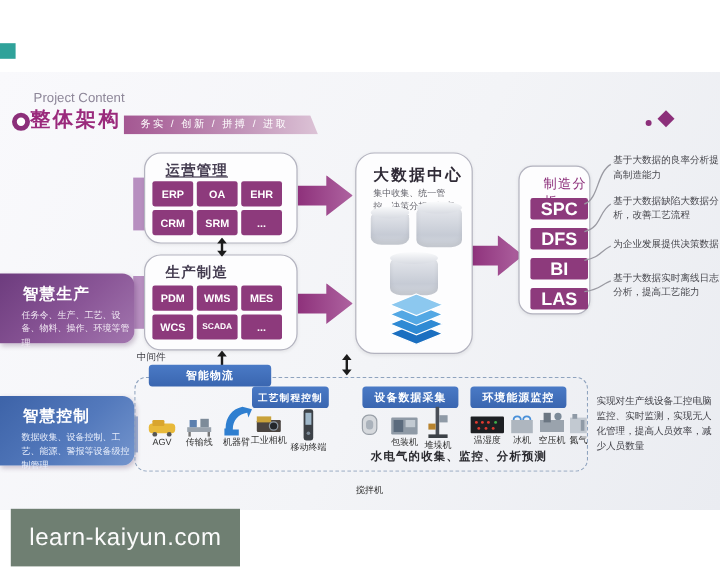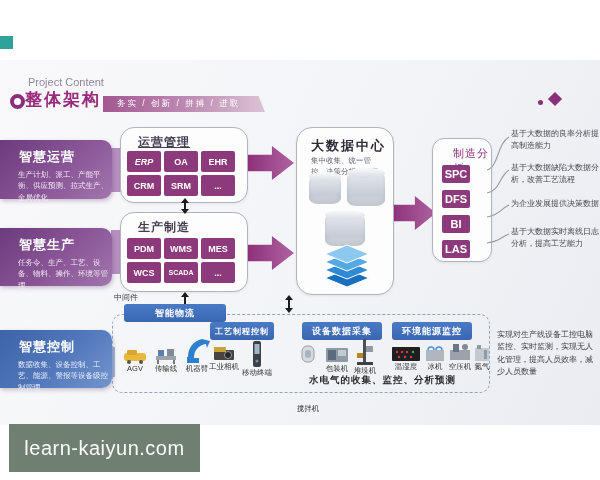--- a/index.html
+++ b/index.html
@@ -40,22 +40,22 @@
   .bd-title{left:14px;top:9px;font-size:13px;font-weight:bold;color:#2f2a36;letter-spacing:2px;}
   .bd-desc{left:14px;top:28px;width:74px;font-size:7.5px;color:#63636b;line-height:1.45;}
   .cyl{position:absolute;background:linear-gradient(180deg,#e6e8ed 0%,#c6cbd5 70%,#d3d7de 100%);border-radius:9px/6px;box-shadow:inset 0 -3px 4px rgba(0,0,0,.08);}
   .cyl::before{content:"";position:absolute;left:0;right:0;top:-4px;height:10px;border-radius:50%;
         background:linear-gradient(180deg,#fafbfc,#d8dbe2);}
   
   .bigarrow{background:linear-gradient(90deg,#8e317b,#ae63a0);
         clip-path:polygon(0 26%,52% 26%,52% 0,100% 50%,52% 100%,52% 74%,0 74%);}
   
   .an-title{font-size:11px;font-weight:normal;color:#8c2f7a;letter-spacing:1px;padding-left:12px;}
-  .an-chip{position:absolute;left:9px;width:28px;height:18px;background:#8d3a7c;color:#fff;
-        font-size:11px;font-weight:bold;display:flex;align-items:center;justify-content:center;border-radius:2px;}
+  .an-chip{position:absolute;left:9px;width:48px;height:18px;background:#8d3a7c;color:#fff;
+        font-size:15px;font-weight:bold;display:flex;align-items:center;justify-content:center;border-radius:2px;}
   .callout{position:absolute;left:511px;width:88px;font-size:8px;color:#46464c;line-height:1.45;}
   
   .dashed-box{left:112px;top:314px;width:378px;height:79px;border:1.5px dashed #8fa3be;border-radius:10px;box-sizing:border-box;}
   .bbar{position:absolute;height:18px;background:linear-gradient(180deg,#4a7ac6,#3a66b0);border-radius:3px;
         color:#fff;font-size:9px;font-weight:bold;letter-spacing:1px;display:flex;align-items:center;justify-content:center;}
   .bitem{position:absolute;display:flex;flex-direction:column;align-items:center;font-size:7.5px;color:#333;}
   .bitem .ic{display:flex;align-items:flex-end;justify-content:center;}
   .bfooter{left:280px;top:374px;width:205px;text-align:center;font-size:9.5px;color:#2b2b30;font-weight:bold;letter-spacing:1px;}
   .bnote{left:497px;top:329px;width:100px;font-size:8px;color:#3f3f46;line-height:1.55;}
   .mw-label{left:114px;top:292px;font-size:8px;color:#3c3c42;}
@@ -77,36 +77,32 @@
   <div class="abs bullet"></div>
   <div class="abs pg-title">整体架构</div>
   <div class="abs banner">务实 / 创新 / 拼搏 / 进取</div>
   <div class="abs deco-dot"></div>
   <div class="abs deco-diamond"></div>
 
   <div class="abs tab tab-purple" style="left:111px;top:148px;height:44px;"></div>
   <div class="abs tab tab-purple" style="left:111px;top:230px;height:44px;"></div>
   <div class="abs tab tab-blue" style="left:104px;top:347px;height:30px;"></div>
 
-  <div class="abs side-box side-purple" style="top:140px;height:59px;">
-    <div class="side-title">智慧运营</div>
-    <div class="side-desc">生产计划、派工、产能平衡、供应预测、拉式生产、全局优化</div>
-  </div>
   <div class="abs side-box side-purple" style="top:228px;height:58px;">
     <div class="side-title">智慧生产</div>
     <div class="side-desc">任务令、生产、工艺、设备、物料、操作、环境等管理</div>
   </div>
   <div class="abs side-box side-blue" style="top:330px;height:58px;">
     <div class="side-title">智慧控制</div>
     <div class="side-desc">数据收集、设备控制、工艺、能源、警报等设备级控制管理</div>
   </div>
 
   <div class="abs wbox" style="left:120px;top:127px;width:126px;height:74px;">
     <div class="abs wbox-title" style="left:17px;top:6px;text-decoration:underline;">运营管理</div>
-    <div class="chip" style="left:6px;top:23px;font-style:italic;">ERP</div>
+    <div class="chip" style="left:6px;top:23px;">ERP</div>
     <div class="chip" style="left:43px;top:23px;">OA</div>
     <div class="chip" style="left:80px;top:23px;text-align:center;">EHR</div>
     <div class="chip" style="left:6px;top:47px;">CRM</div>
     <div class="chip" style="left:43px;top:47px;">SRM</div>
     <div class="chip" style="left:80px;top:47px;">...</div>
   </div>
 
   <div class="abs wbox" style="left:120px;top:212px;width:126px;height:78px;">
     <div class="abs wbox-title" style="left:17px;top:6px;">生产制造</div>
     <div class="chip" style="left:6px;top:25px;">PDM</div>

